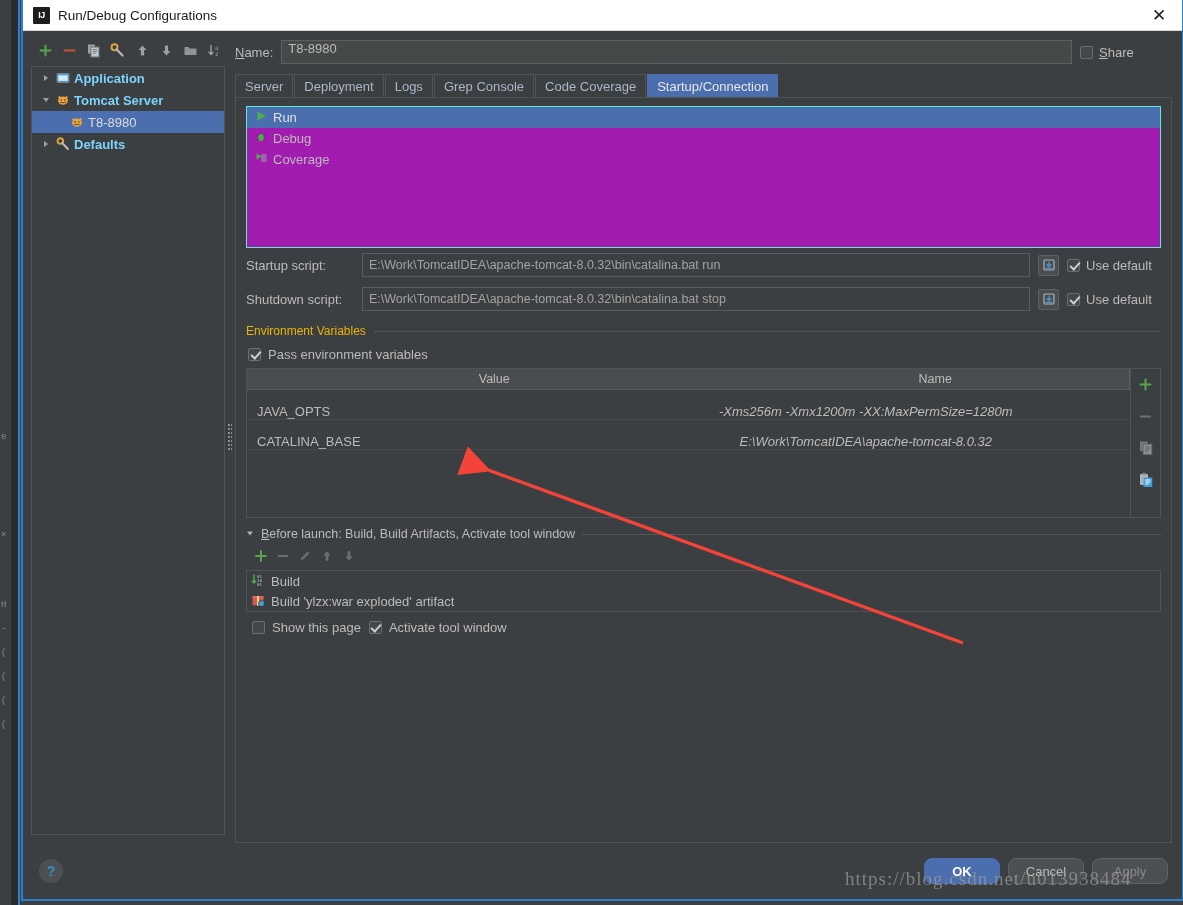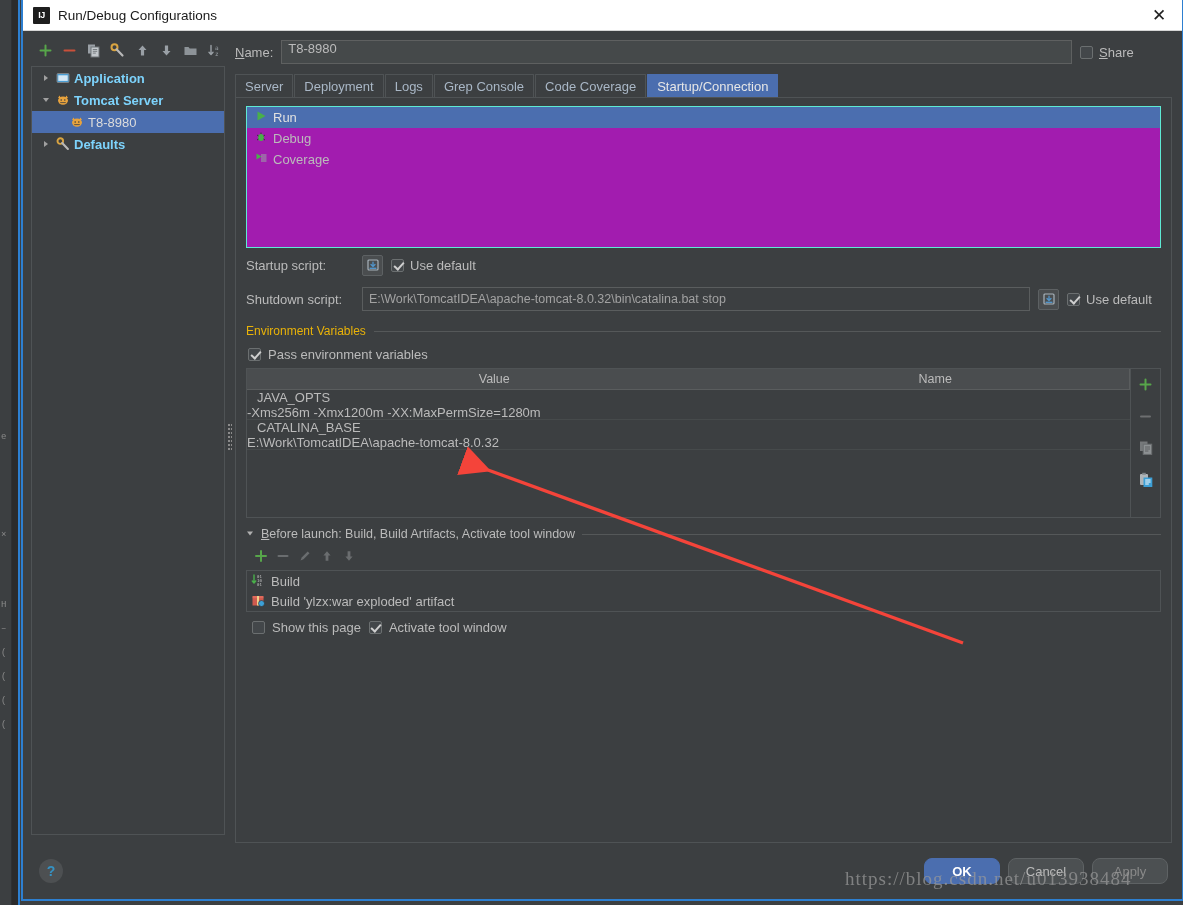--- a/index.html
+++ b/index.html
@@ -211,24 +211,24 @@
 
   #env-table-wrap { flex: 1; display: flex; min-height: 0; border: 1px solid #4f5355; background: #3c3f41; }
   #env-table { flex: 1; display: flex; flex-direction: column; min-width: 0; }
   #env-head { display: flex; height: 21px; background: #4a4d4f; border-bottom: 1px solid #5a5d5e; }
   .env-th {
     display: flex; align-items: center; justify-content: center;
     color: #bbbbbb; font-size: 12.5px; height: 100%;
   }
   .env-th.name { width: 44%; border-right: 1px solid #5a5d5e; }
   .env-th.value { flex: 1; }
-  .env-row { display: flex; height: 30px; align-items: flex-start; border-bottom: 1px solid #464a4b; flex-direction: column; }
+  .env-row { display: flex; height: 30px; align-items: flex-end; border-bottom: 1px solid #464a4b; }
   .env-td { color: #bbbbbb; font-size: 13px; display: flex; align-items: center; }
   .env-td.name { width: 44%; padding-left: 10px; }
-  .env-td.value { flex: 1; justify-content: center; padding-right: 34px; }
+  .env-td.value { flex: 1; justify-content: center; padding-right: 34px; font-style: italic; }
   #env-side {
     width: 30px; min-width: 30px;
     border-left: 1px solid #4f5355;
     display: flex; flex-direction: column; align-items: center;
     padding-top: 3px; gap: 8px;
   }
   .side-btn { width: 24px; height: 24px; display: flex; align-items: center; justify-content: center; }
 
   
   #before-launch { margin-top: 6px; }
@@ -473,20 +473,21 @@
                 <path d="M1.5 1.5l5 3-5 3z" fill="#49b04a"></path>
                 <rect x="6" y="2" width="5.5" height="8" fill="#9aa0a6" opacity="0.55"></rect>
               </svg>
             </span>
             <span>Coverage</span>
           </div>
         </div>
 
         <div class="script-row">
           <div class="script-label">Startup script:</div>
+          <div class="script-input">E:\Work\TomcatIDEA\apache-tomcat-8.0.32\bin\catalina.bat run</div>
           <div class="browse-btn">
             <svg width="14" height="14" viewBox="0 0 14 14">
               <rect x="2" y="2" width="10" height="10" rx="1" fill="none" stroke="#a8b3bb" stroke-width="1.2"></rect>
               <path d="M7 4.2v4.3M7 8.5l-2-2M7 8.5l2-2" stroke="#5294c9" stroke-width="1.3" fill="none" stroke-linecap="round"></path>
               <rect x="3.6" y="9.6" width="6.8" height="1.4" fill="#5294c9"></rect>
             </svg>
           </div>
           <div class="usedef">
             <span class="cb checked"></span>
             <span>Use default</span>

